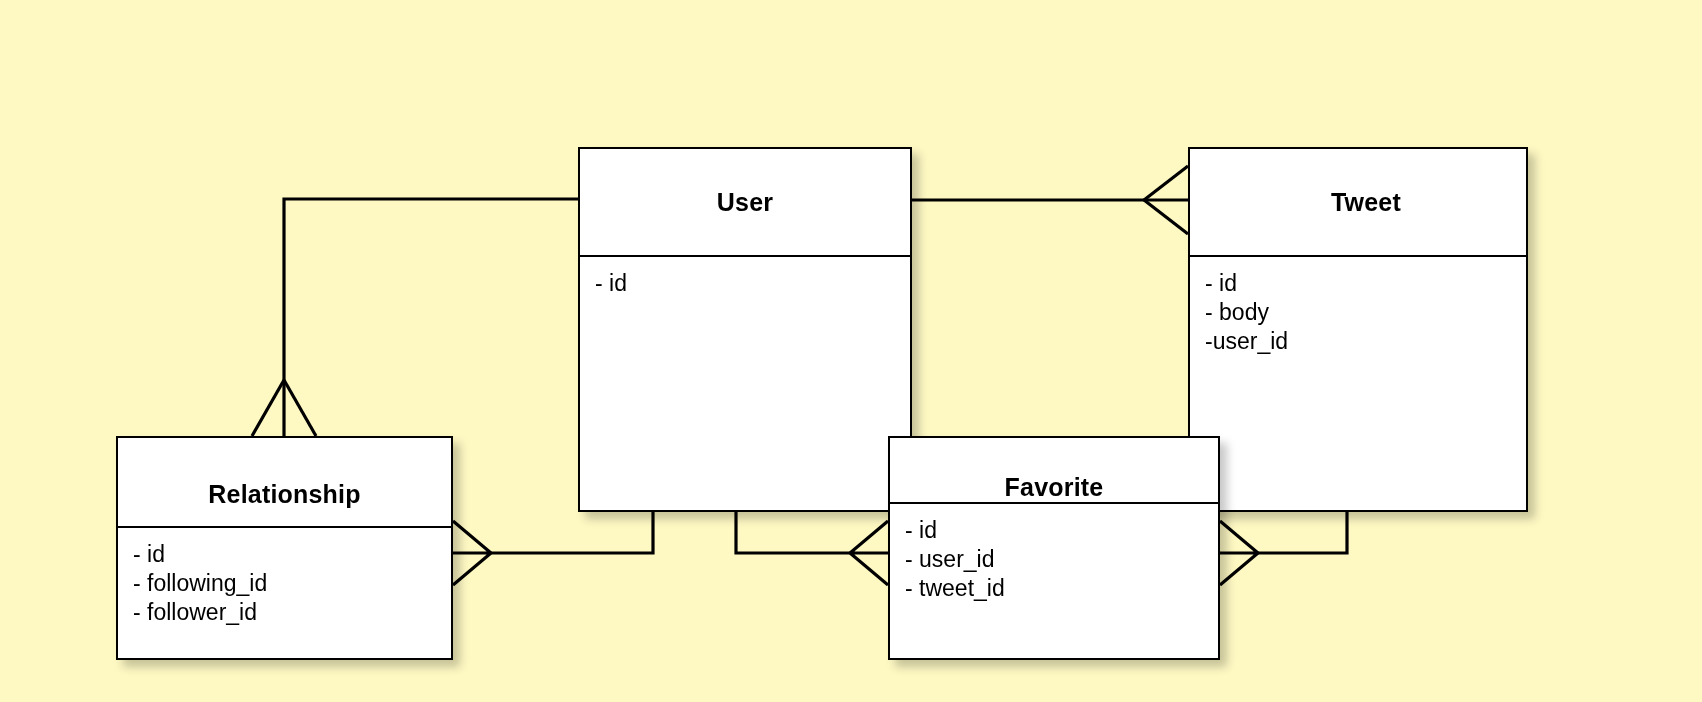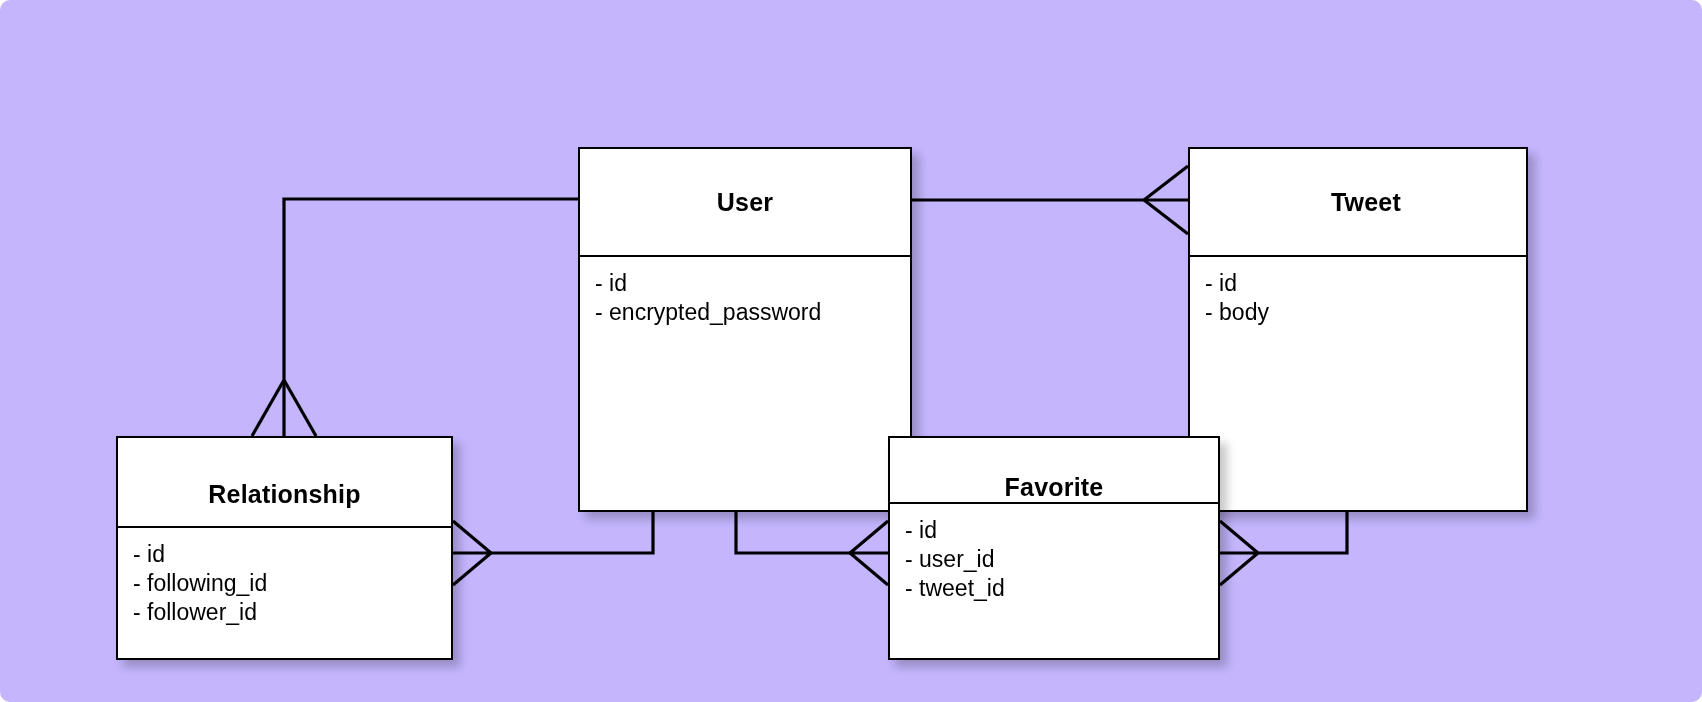--- a/index.html
+++ b/index.html
@@ -8,23 +8,22 @@
     padding: 0;
     background: #ffffff;
   }
   body {
     font-family: "Liberation Sans", sans-serif;
   }
   #canvas {
     position: relative;
     width: 1702px;
     height: 702px;
-    background: #c4b5fd;
+    background: #fef9c3;
     overflow: hidden;
-    border-radius: 10px;
   }
   #edges {
     position: absolute;
     left: 0;
     top: 0;
     width: 1702px;
     height: 702px;
     pointer-events: none;
   }
   .entity {
@@ -109,31 +108,31 @@
       <path d="M 1220 553 L 1258 553"></path>
     </g>
   </svg>
 
   <div class="entity" style="left:578px; top:147px; width:334px; height:365px;">
     <div class="entity-header" style="height:108px;">
       <span class="entity-title">User</span>
     </div>
     <div class="entity-body">
       <div class="attr">- id</div>
-      <div class="attr">- encrypted_password</div>
     </div>
   </div>
 
   <div class="entity" style="left:1188px; top:147px; width:340px; height:365px;">
     <div class="entity-header" style="height:108px;padding-left:16px;">
       <span class="entity-title">Tweet</span>
     </div>
     <div class="entity-body">
       <div class="attr">- id</div>
       <div class="attr">- body</div>
+      <div class="attr">-user_id</div>
     </div>
   </div>
 
   <div class="entity" style="left:116px; top:436px; width:337px; height:224px;">
     <div class="entity-header" style="height:66px;margin-top:24px;">
       <span class="entity-title">Relationship</span>
     </div>
     <div class="entity-body">
       <div class="attr">- id</div>
       <div class="attr">- following_id</div>

